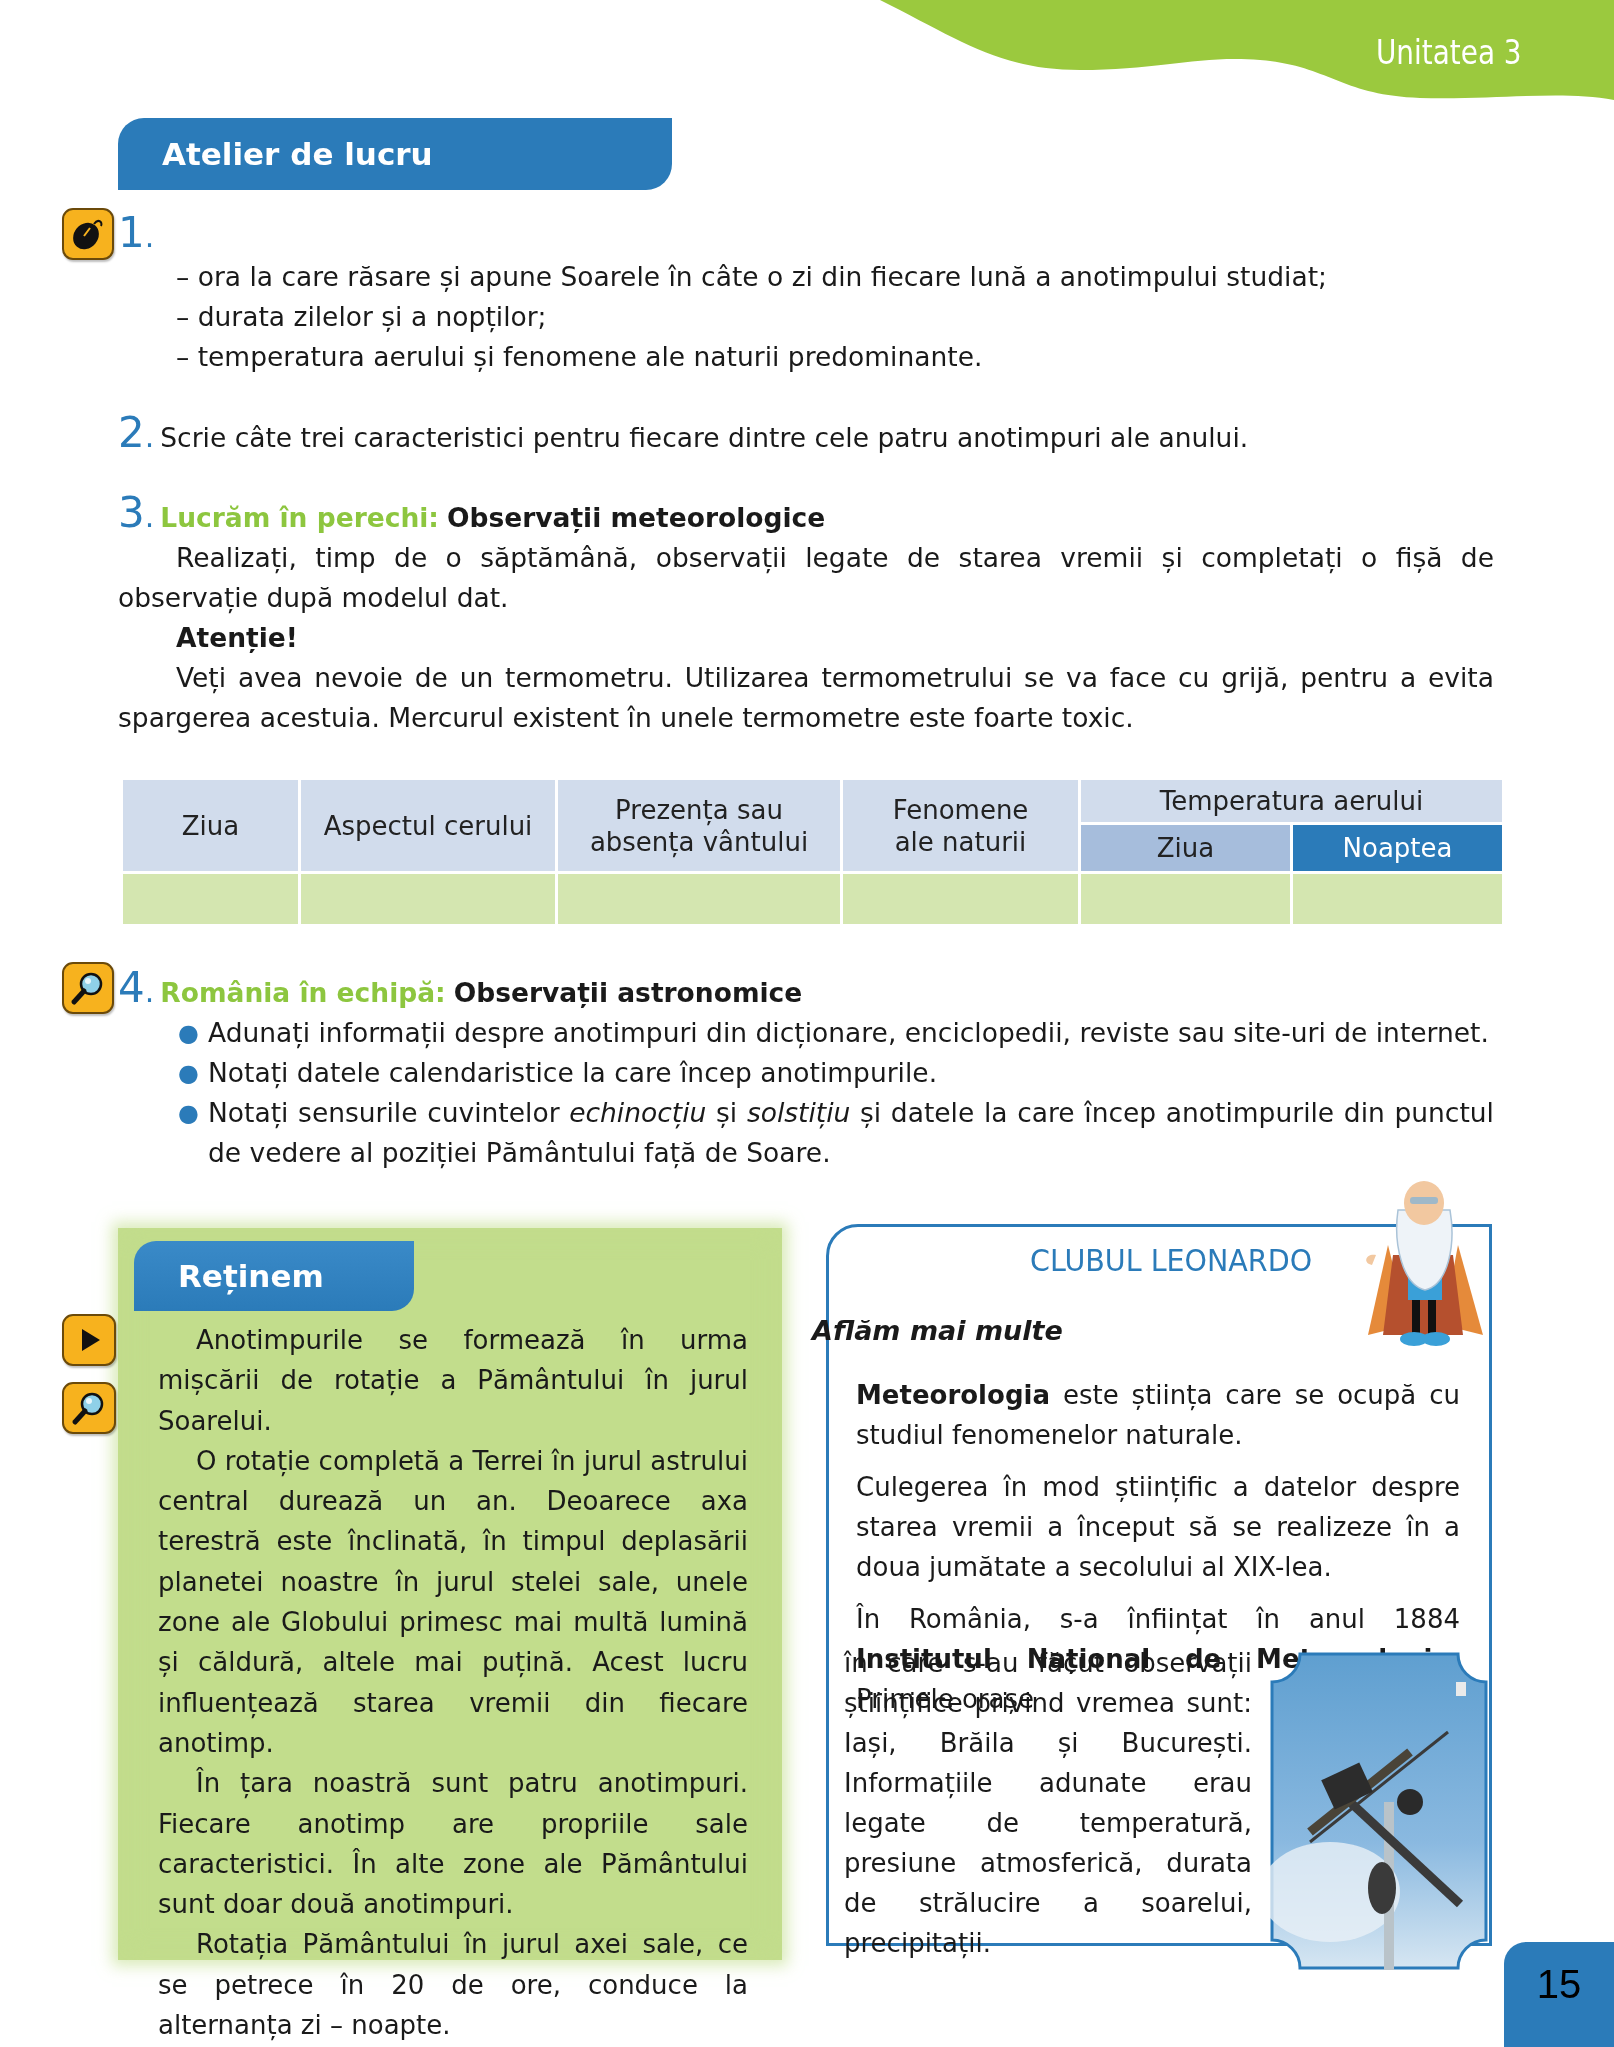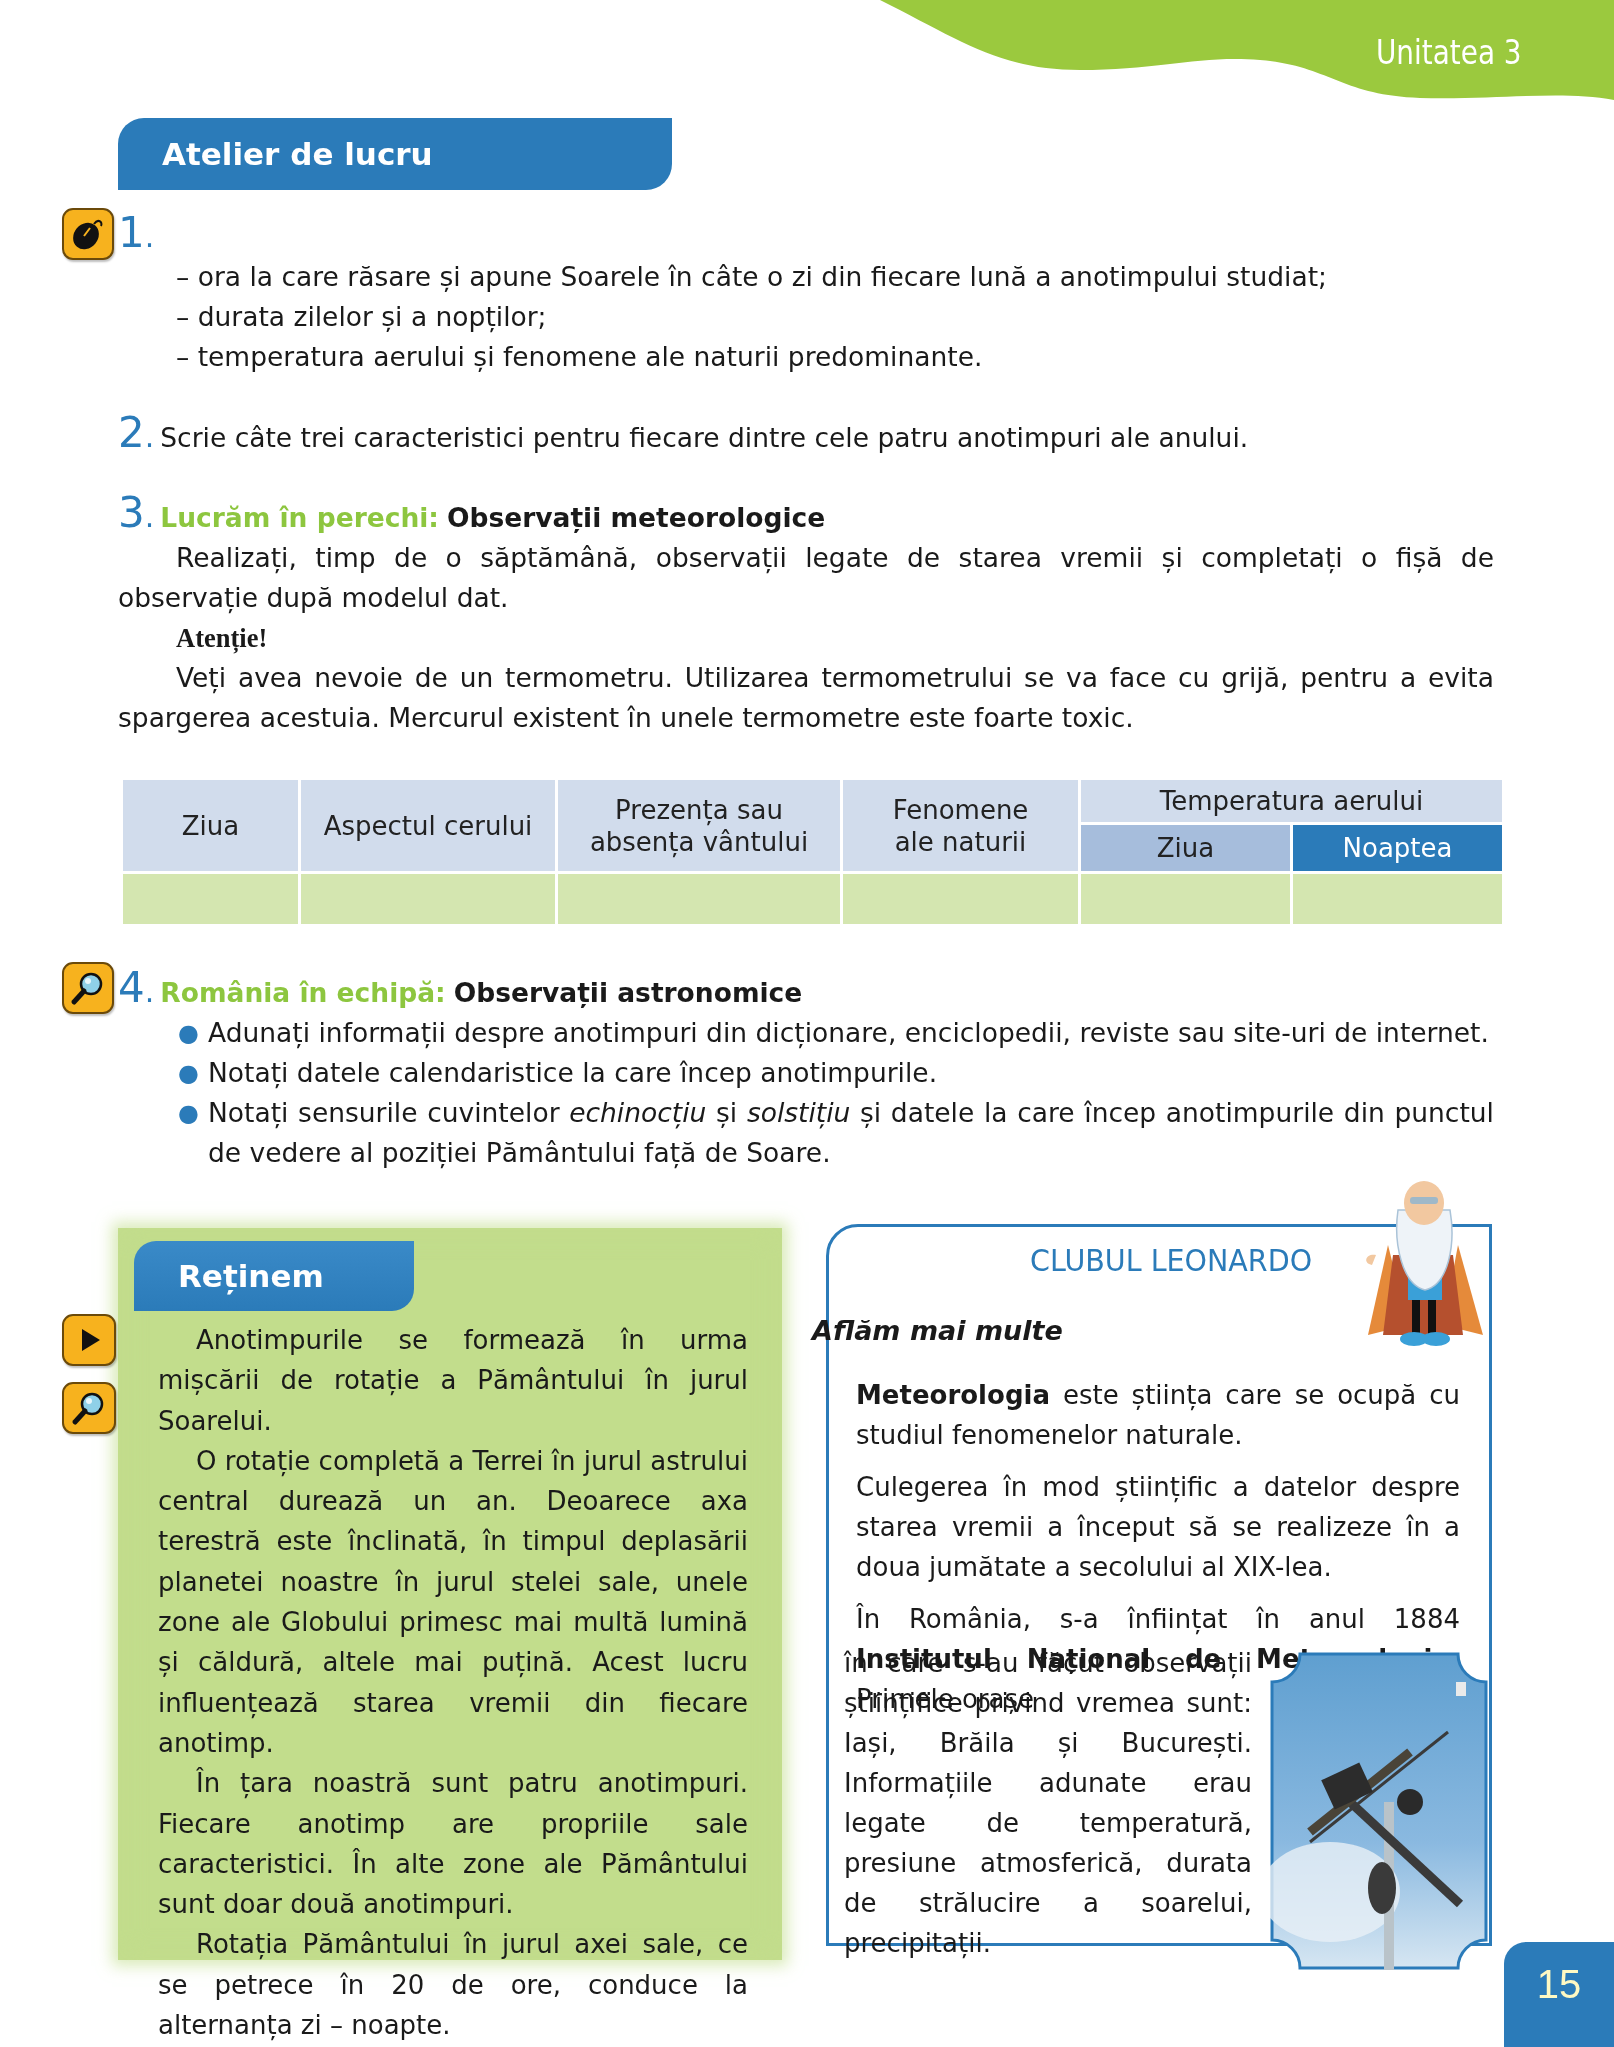--- a/index.html
+++ b/index.html
@@ -100,21 +100,21 @@
   }
 
   #photo-frame { position: absolute; left: 1270px; top: 1652px; width: 218px; height: 318px; }
   #leonardo-figure { position: absolute; left: 1348px; top: 1175px; width: 150px; height: 180px; }
 
   #page-number-box {
     position: absolute; left: 1504px; top: 1942px; width: 110px; height: 105px;
     background: #2b7bb9; border-radius: 22px 0 0 0;
     display: flex; align-items: flex-start; justify-content: center;
   }
-  #page-number-box span { color: #fef9c3; font-family: "Liberation Sans", sans-serif; font-size: 40px; margin-top: 20px; }
+  #page-number-box span { color: #000000; font-family: "Liberation Sans", sans-serif; font-size: 40px; margin-top: 20px; }
 </style>
 </head>
 <body>
 
 <svg id="top-wave" viewBox="0 0 1614 110" preserveAspectRatio="none">
   <path d="M880,0 C960,40 1000,70 1080,70 C1160,70 1200,55 1260,60 C1330,66 1340,95 1420,98 C1500,100 1560,90 1614,100 L1614,0 Z" fill="#9bc93e"></path>
 </svg>
 <div class="unit-label">Unitatea 3</div>
 
 <div class="section-tab" id="atelier-tab">
@@ -146,21 +146,21 @@
   </div>
 </div>
 
 <div class="task" style="top:493px; width:1376px;">
   <div class="row body-text">
     <span class="num"><span>3</span><span class="dot">.</span></span>
     <span style="margin-left:6px" class="green-lead">Lucrăm în perechi:</span>
     <span style="margin-left:8px" class="b">Observații meteorologice</span>
   </div>
   <div class="body-text justify" style="text-indent:58px;">Realizați, timp de o săptămână, observații legate de starea vremii și completați o fișă de observație după modelul dat.</div>
-  <div class="body-text b" style="padding-left:58px;font-family:Liberation Serif, serif;">Atenție!</div>
+  <div class="body-text b" style="padding-left:58px;">Atenție!</div>
   <div class="body-text justify" style="text-indent:58px;">Veți avea nevoie de un termometru. Utilizarea termometrului se va face cu grijă, pentru a evita spargerea acestuia. Mercurul existent în unele termometre este foarte toxic.</div>
 </div>
 
 <table id="obs-table">
   <colgroup>
     <col style="width:175px">
       <col style="width:254px">
       <col style="width:282px">
       <col style="width:235px">
       <col style="width:209px">

